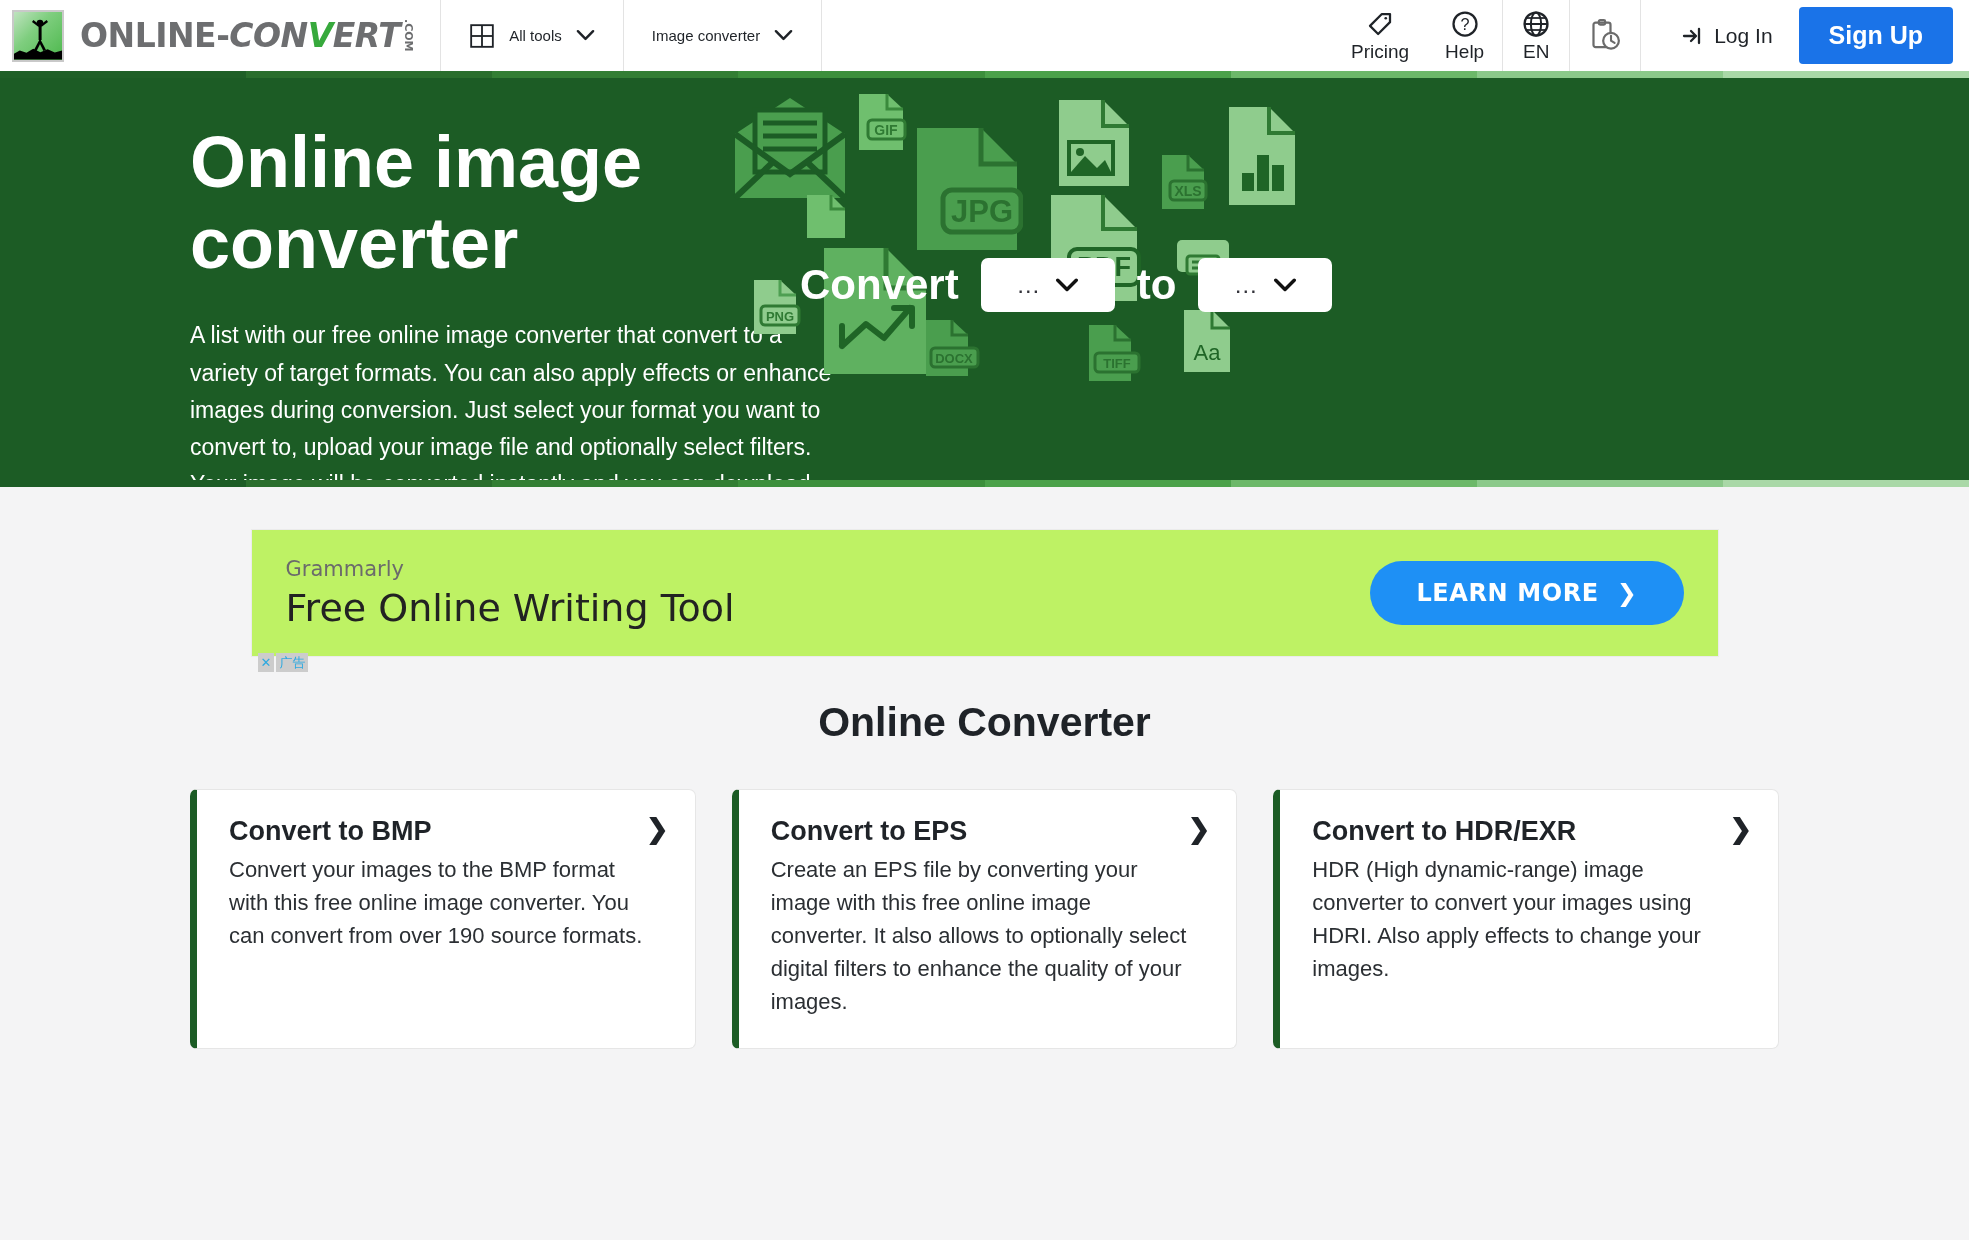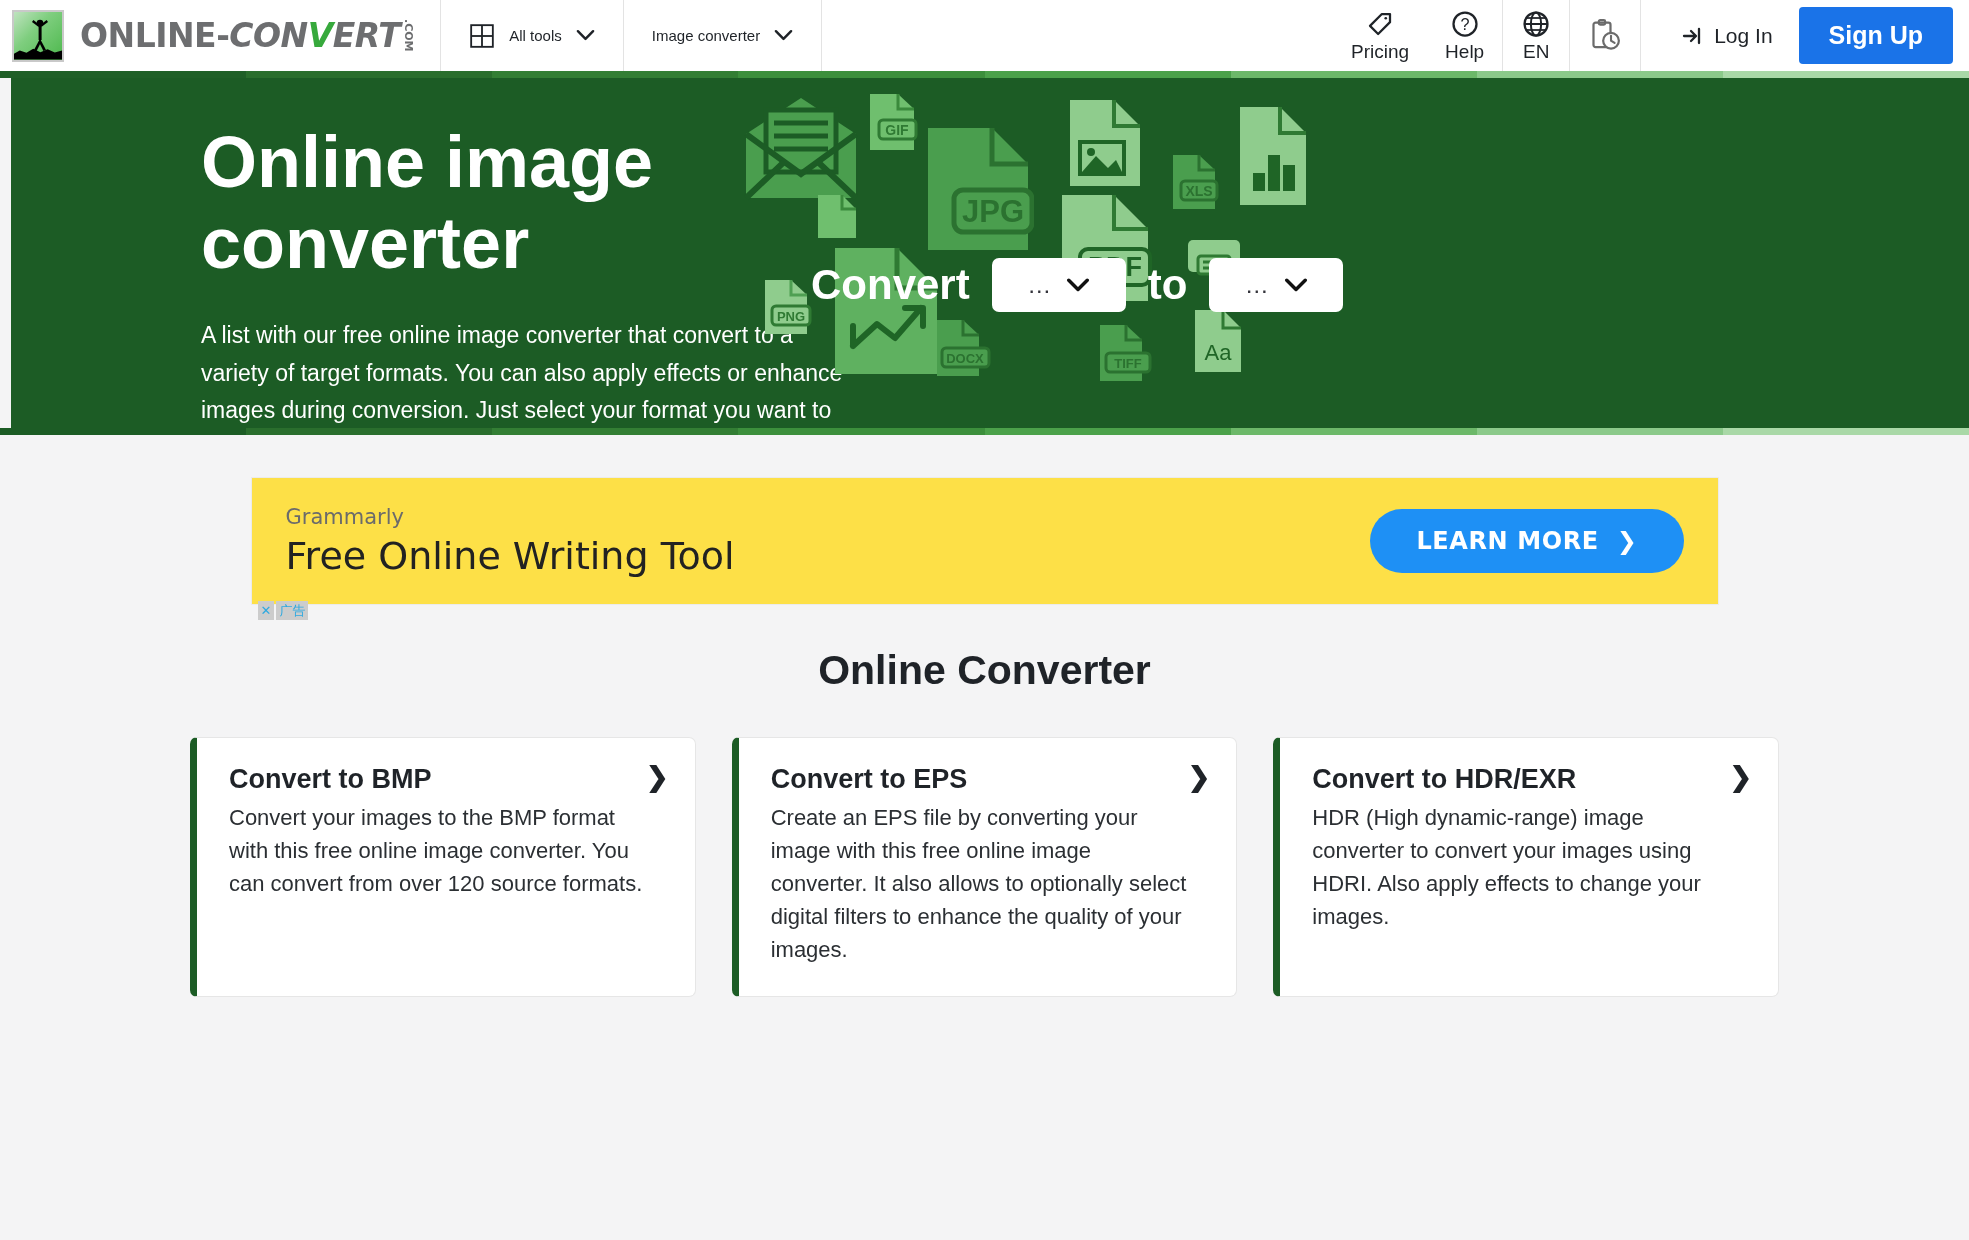--- a/index.html
+++ b/index.html
@@ -79,21 +79,21 @@
     font-family:"Liberation Sans", sans-serif; white-space:nowrap;
   }
 
   
   .stripe { display:flex; height:7px; width:100%; }
   .stripe > div { flex:1; }
 
   
   .hero {
     background:#1c5c25; position:relative;
-    height:350px; overflow:hidden;margin-left:11px;
+    height:402px; overflow:hidden;
   }
   .hero-inner { display:flex; height:100%; }
   .hero-left { width:1000px; padding:44px 0 0 190px; }
   .hero-title {
     color:#fff; font-size:72px; font-weight:bold; line-height:1.12;
     margin:0 0 34px 0; max-width:640px;
     font-family:"Liberation Sans", sans-serif;
   }
   .hero-desc {
     color:#ffffff; font-size:23px; line-height:1.62; max-width:655px; margin:0;
@@ -113,21 +113,21 @@
     cursor:pointer;
   }
   .fmt-select .dots { font-size:24px; color:#33333a; letter-spacing:1px; line-height:0.6; }
   .fmt-select .cv { font-size:22px; font-weight:bold; color:#111; }
 
   
   .main { background:#f4f4f5; }
 
   .ad-wrap { display:flex; justify-content:center; padding-top:42px; }
   .ad {
-    width:1468px; height:128px; background:#fde047;
+    width:1468px; height:128px; background:#bef264;
     border:1px solid #ebebeb;
     display:flex; align-items:center; justify-content:space-between;
     padding:0 34px; position:relative;
   }
   .ad-brand { font-size:21px; color:#6b6b6b; margin-bottom:5px; font-family:"DejaVu Sans", sans-serif; }
   .ad-head { font-size:38px; color:#222; font-family:"DejaVu Sans", sans-serif; }
   .ad-cta {
     background:#1e90f5; color:#fff; border:none; border-radius:32px;
     font-size:24px; font-weight:bold; letter-spacing:0.6px;
     padding:18px 46px; cursor:pointer; display:flex; align-items:center; gap:18px;
@@ -449,21 +449,21 @@
       </div>
     </div>
   </div>
 
   <h2 class="sec-title">Online Converter</h2>
 
   <div class="cards">
 
     <div class="card">
       <div class="card-title">Convert to BMP</div>
-      <div class="card-desc">Convert your images to the BMP format with this free online image converter. You can convert from over 120 source formats.</div>
+      <div class="card-desc">Convert your images to the BMP format with this free online image converter. You can convert from over 190 source formats.</div>
       <span class="card-arrow">❯</span>
     </div>
 
     <div class="card">
       <div class="card-title">Convert to EPS</div>
       <div class="card-desc">Create an EPS file by converting your image with this free online image converter. It also allows to optionally select digital filters to enhance the quality of your images.</div>
       <span class="card-arrow">❯</span>
     </div>
 
     <div class="card">

